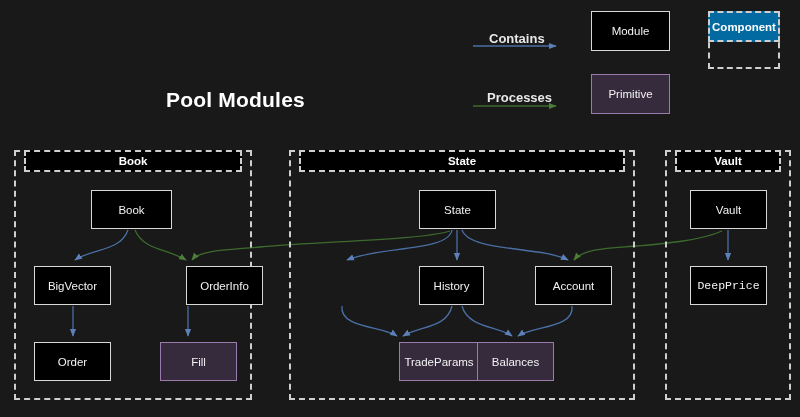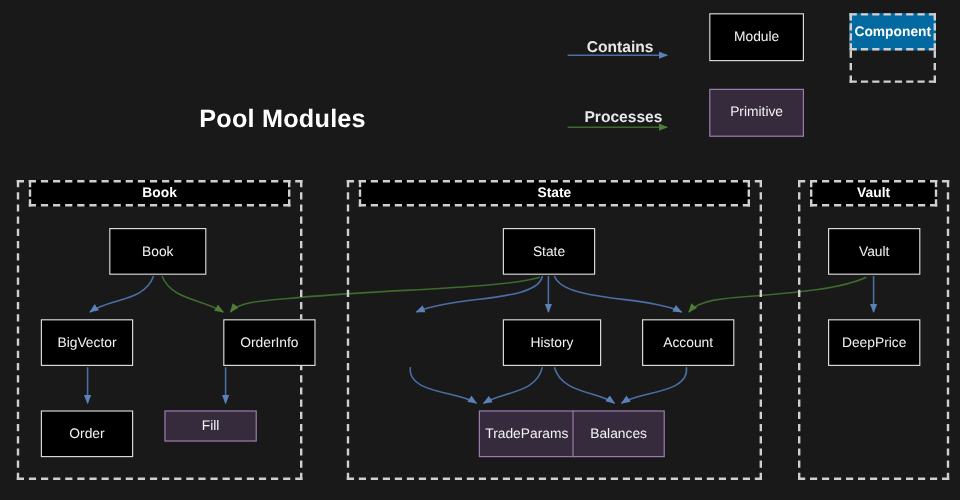--- a/index.html
+++ b/index.html
@@ -178,24 +178,24 @@
   <div class="container" style="left:289px; top:150px; width:346px; height:250px;"></div>
   <div class="container-title" style="left:299px; top:150px; width:326px; height:22px;">State</div>
 
   <div class="container" style="left:665px; top:150px; width:126px; height:250px;"></div>
   <div class="container-title" style="left:675px; top:150px; width:106px; height:22px;">Vault</div>
 
   <div class="node" style="left:91px; top:190px; width:81px; height:39px;">Book</div>
   <div class="node" style="left:34px; top:266px; width:77px; height:39px;">BigVector</div>
   <div class="node" style="left:147px; top:266px; width:77px; height:39px;margin-left:39px;">OrderInfo</div>
   <div class="node" style="left:34px; top:342px; width:77px; height:39px;">Order</div>
-  <div class="node primitive" style="left:137px; top:342px; width:77px; height:26px;">Fill</div>
+  <div class="node primitive" style="left:160px; top:342px; width:77px; height:39px;">Fill</div>
 
   <div class="node" style="left:419px; top:190px; width:77px; height:39px;">State</div>
-  <div class="node" style="left:419px; top:266px; width:82px; height:39px;">History</div>
+  <div class="node" style="left:419px; top:266px; width:65px; height:39px;">History</div>
   <div class="node" style="left:535px; top:266px; width:77px; height:39px;">Account</div>
   <div class="node primitive" style="left:360px; top:342px; width:80px; height:39px;margin-left:39px;">TradeParams</div>
   <div class="node primitive" style="left:477px; top:342px; width:77px; height:39px;text-align:center;">Balances</div>
 
   <div class="node" style="left:690px; top:190px; width:77px; height:39px;">Vault</div>
-  <div class="node" style="left:690px; top:266px; width:77px; height:39px;">DeepPrice</div>
+  <div class="node" style="left:690px; top:266px; width:77px; height:39px;font-family:Liberation Mono, monospace;">DeepPrice</div>
 
 </div>
 
 </body></html>

